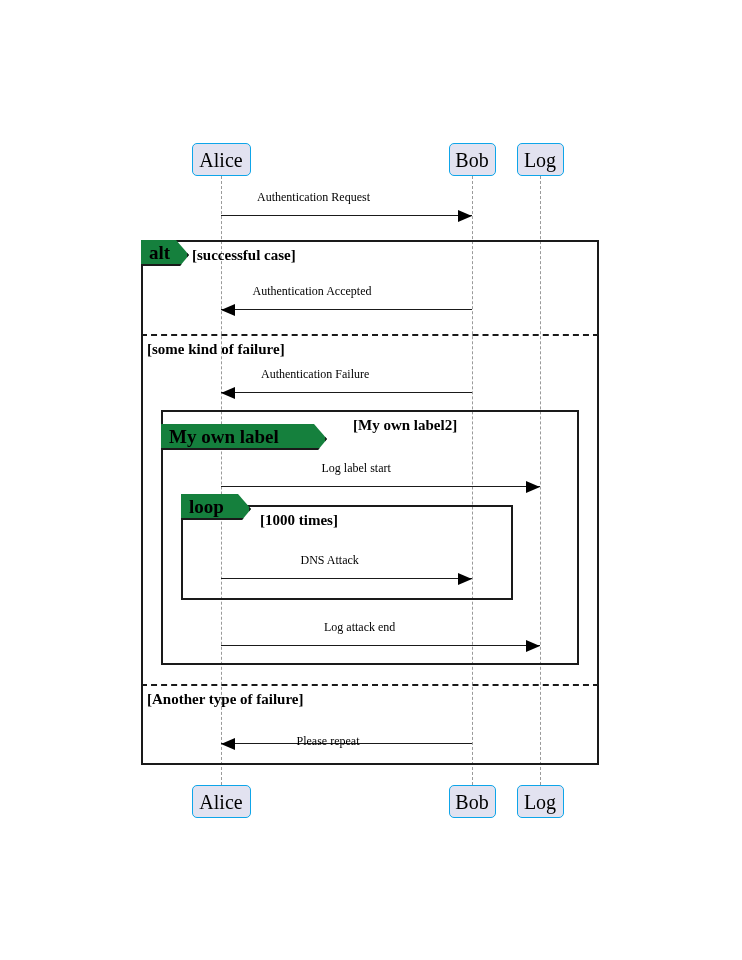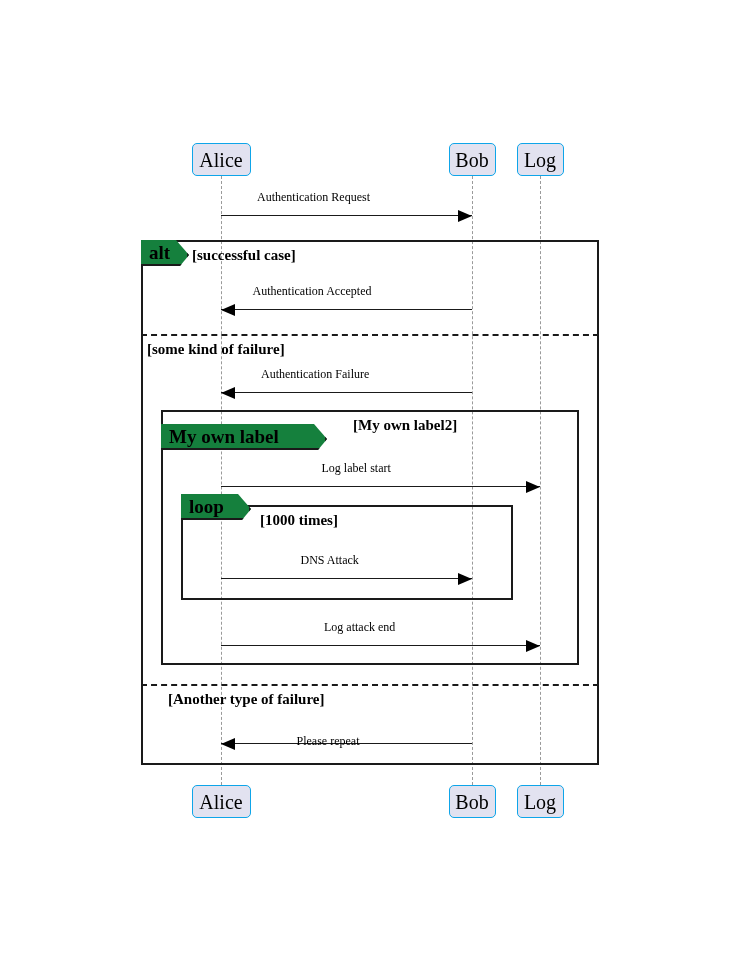--- a/index.html
+++ b/index.html
@@ -123,21 +123,21 @@
 <div id="canvas">
     <div class="lifeline" style="left: 220.5px; top: 176px; height: 609px;"></div>
     <div class="lifeline" style="left: 471.5px; top: 176px; height: 609px;"></div>
     <div class="lifeline" style="left: 539.5px; top: 176px; height: 609px;"></div>
     <div class="frame" style="left: 141px; top: 240px; width: 458px; height: 525px;"></div>
     <div class="frame-tag" style="left: 141px; top: 240px; width: 48px; height: 26px;">alt</div>
     <div class="frame-guard" style="left: 192px; top: 248px; font-family: Liberation Serif, serif;">[successful case]</div>
     <div class="frame-divider" style="left: 141px; top: 334px; width: 458px;"></div>
     <div class="frame-guard" style="left: 147px; top: 342px;">[some kind of failure]</div>
     <div class="frame-divider" style="left: 141px; top: 684px; width: 458px;"></div>
-    <div class="frame-guard" style="left: 147px; top: 692px; margin-left: 21px;">[Another type of failure]</div>
+    <div class="frame-guard" style="left: 147px; top: 692px;">[Another type of failure]</div>
     <div class="frame" style="left: 161px; top: 410px; width: 418px; height: 255px;"></div>
     <div class="frame-tag" style="left: 161px; top: 402px; width: 166px; height: 26px; margin-top: 22px;">My own label</div>
     <div class="frame-guard" style="left: 336px; top: 418px; margin-left: 17px;">[My own label2]</div>
     <div class="frame" style="left: 181px; top: 505px; width: 332px; height: 95px;"></div>
     <div class="frame-tag" style="left: 181px; top: 494px; width: 70px; height: 26px;">loop</div>
     <div class="frame-guard" style="left: 260px; top: 513px;">[1000 times]</div>
     <div class="msg-line" style="left: 221px; top: 215px; width: 251px;"></div>
     <div class="msg-arrow right" style="left: 458px; top: 210px;"></div>
     <div class="msg-label" style="top: 191px; left: 257px;">Authentication Request</div>
     <div class="msg-line" style="left: 221px; top: 309px; width: 251px;"></div>

